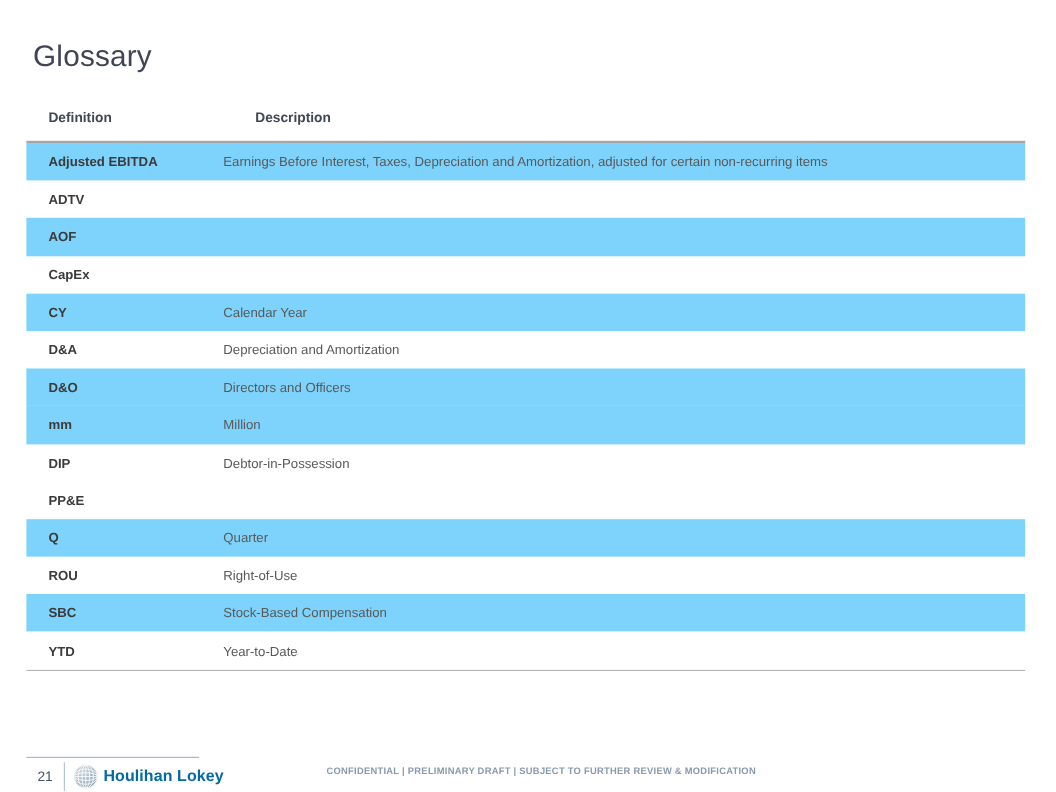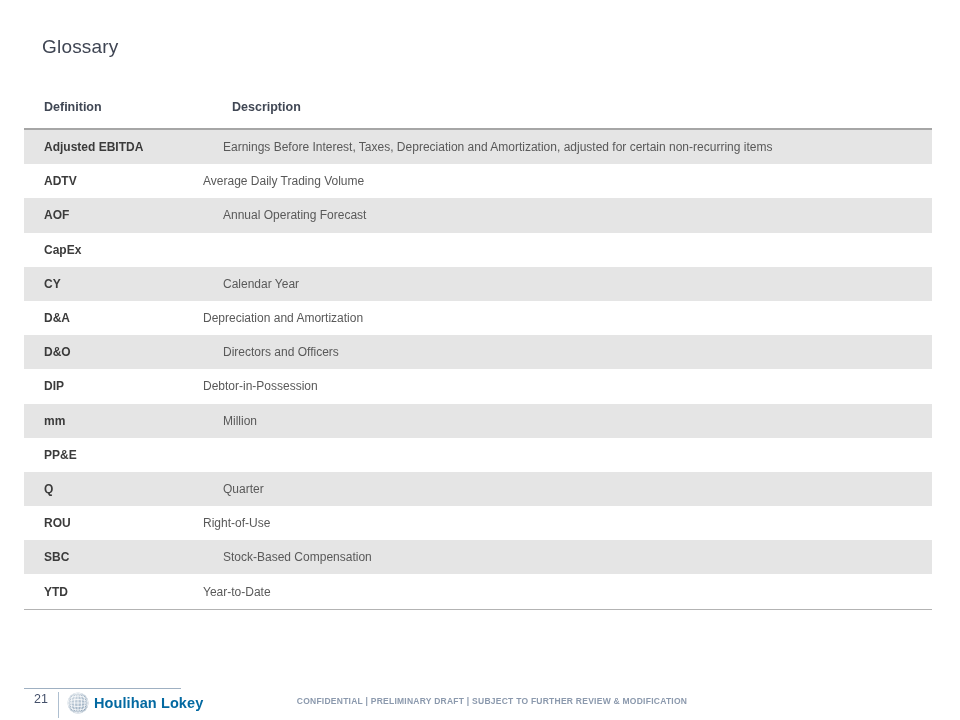--- a/index.html
+++ b/index.html
@@ -7,23 +7,23 @@
   body {
     font-family: "Liberation Sans", sans-serif;
     background: #ffffff;
     position: relative;
     overflow: hidden;
   }
   .slide { position: absolute; inset: 0; background: #ffffff; }
 
   .page-title {
     position: absolute;
-    left: 42px;
+    left: 30px;
     top: 36px;
-    font-size: 19px;
+    font-size: 27px;
     font-weight: 400;
     color: #3f4553;
     letter-spacing: 0.2px;
   }
 
   .glossary-table {
     position: absolute;
     left: 24px;
     top: 100px;
     width: 908px;
@@ -41,21 +41,21 @@
   }
   .col-term { width: 179px; padding-left: 20px; flex: 0 0 auto; }
   .col-desc { flex: 1 1 auto; }
 
   .tbody { border-bottom: 1px solid #b3b3b3; }
   .tr {
     display: flex;
     height: 34.2px;
     align-items: center;
   }
-  .tr.alt { background: #e5e5e5; gap: 20px; }
+  .tr.alt { background: #7dd3fc; }
   .td-term {
     width: 179px;
     padding-left: 20px;
     flex: 0 0 auto;
     font-size: 12px;
     font-weight: bold;
     color: #3b3b3b;
   }
   .td-desc {
     flex: 1 1 auto;
@@ -70,21 +70,21 @@
     width: 157px;
     height: 1px;
     background: #9fb0c2;
   }
   .footer-left {
     position: absolute;
     left: 24px;
     top: 692px;
     height: 27px;
     display: flex;
-    align-items: flex-start;
+    align-items: center;
   }
   .page-number {
     width: 34px;
     text-align: center;
     font-size: 12.5px;
     color: #44506a;
   }
   .footer-divider {
     width: 1px;
     height: 26px;
@@ -125,48 +125,46 @@
       <div class="th col-term">Definition</div>
       <div class="th col-desc">Description</div>
     </div>
     <div class="tbody">
       <div class="tr alt">
         <div class="td-term">Adjusted EBITDA</div>
         <div class="td-desc">Earnings Before Interest, Taxes, Depreciation and Amortization, adjusted for certain non-recurring items</div>
       </div>
       <div class="tr">
         <div class="td-term">ADTV</div>
-        <div class="td-desc">Average Daily Trading Volume</div>
       </div>
       <div class="tr alt">
         <div class="td-term">AOF</div>
-        <div class="td-desc">Annual Operating Forecast</div>
       </div>
       <div class="tr">
         <div class="td-term">CapEx</div>
       </div>
       <div class="tr alt">
         <div class="td-term">CY</div>
         <div class="td-desc">Calendar Year</div>
       </div>
       <div class="tr">
         <div class="td-term">D&amp;A</div>
         <div class="td-desc">Depreciation and Amortization</div>
       </div>
       <div class="tr alt">
         <div class="td-term">D&amp;O</div>
         <div class="td-desc">Directors and Officers</div>
       </div>
+      <div class="tr alt">
+        <div class="td-term">mm</div>
+        <div class="td-desc">Million</div>
+      </div>
       <div class="tr">
         <div class="td-term">DIP</div>
         <div class="td-desc">Debtor-in-Possession</div>
-      </div>
-      <div class="tr alt">
-        <div class="td-term">mm</div>
-        <div class="td-desc">Million</div>
       </div>
       <div class="tr">
         <div class="td-term">PP&amp;E</div>
       </div>
       <div class="tr alt">
         <div class="td-term">Q</div>
         <div class="td-desc">Quarter</div>
       </div>
       <div class="tr">
         <div class="td-term">ROU</div>

